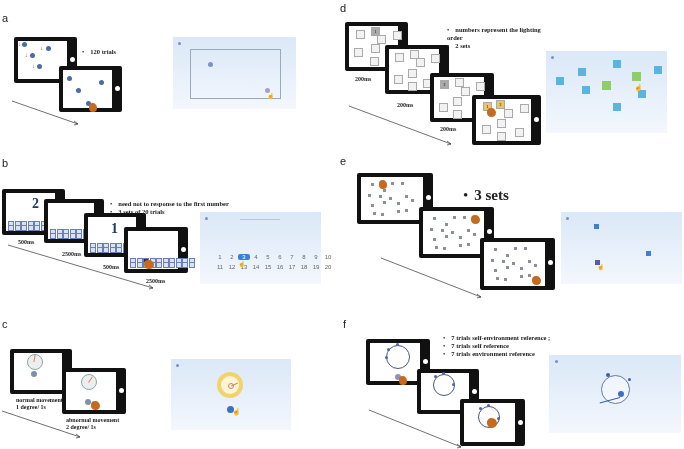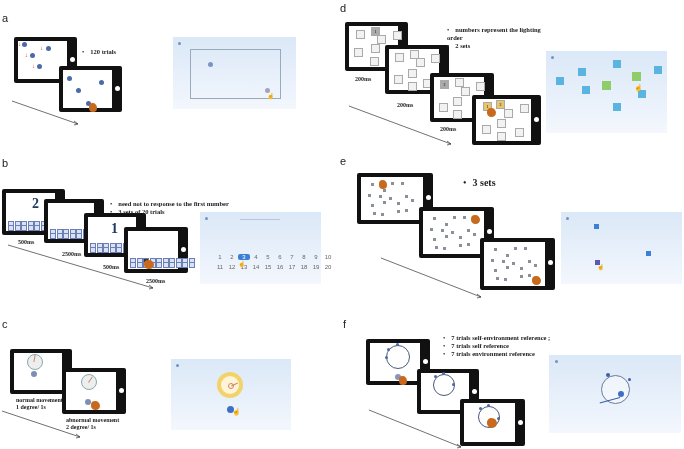--- a/index.html
+++ b/index.html
@@ -373,21 +373,21 @@
     <rect x="528" y="260" width="3" height="3" fill="#8a8f9a"></rect>
     <rect x="494" y="269" width="3" height="3" fill="#8a8f9a"></rect>
     <rect x="506" y="266" width="3" height="3" fill="#8a8f9a"></rect>
     <rect x="520" y="267" width="3" height="3" fill="#8a8f9a"></rect>
     <rect x="496" y="277" width="3" height="3" fill="#8a8f9a"></rect>
     <rect x="504" y="278" width="3" height="3" fill="#8a8f9a"></rect>
     <rect x="520" y="275" width="3" height="3" fill="#8a8f9a"></rect>
     <rect x="534" y="264" width="3" height="3" fill="#8a8f9a"></rect>
     <rect x="528" y="274" width="3" height="3" fill="#8a8f9a"></rect>
   </svg>
-<div class="bullets" style="left:463px;top:178px;font-size:10px;line-height:10px">
+<div class="bullets" style="left:463px;top:190px;font-size:15px;line-height:10px">
   <div>3 sets</div>
 </div>
 <svg style="left:0;top:0" width="684" height="449">
   <line x1="381" y1="258" x2="481" y2="297" stroke="#333" stroke-width="0.7"></line>
   <polyline points="477,294 481,297 477,298" fill="none" stroke="#333" stroke-width="0.7"></polyline>
 </svg>
 <div class="preview" style="left:561px;top:212px;width:121px;height:72px;">
   <div class="dot" style="left:5px;top:5px;width:3px;height:3px;opacity:.7"></div>
   <div class="abs" style="left:33px;top:12px;width:5px;height:5px;background:#3d7fd6"></div>
   <div class="abs" style="left:85px;top:39px;width:5px;height:5px;background:#3d7fd6"></div>

